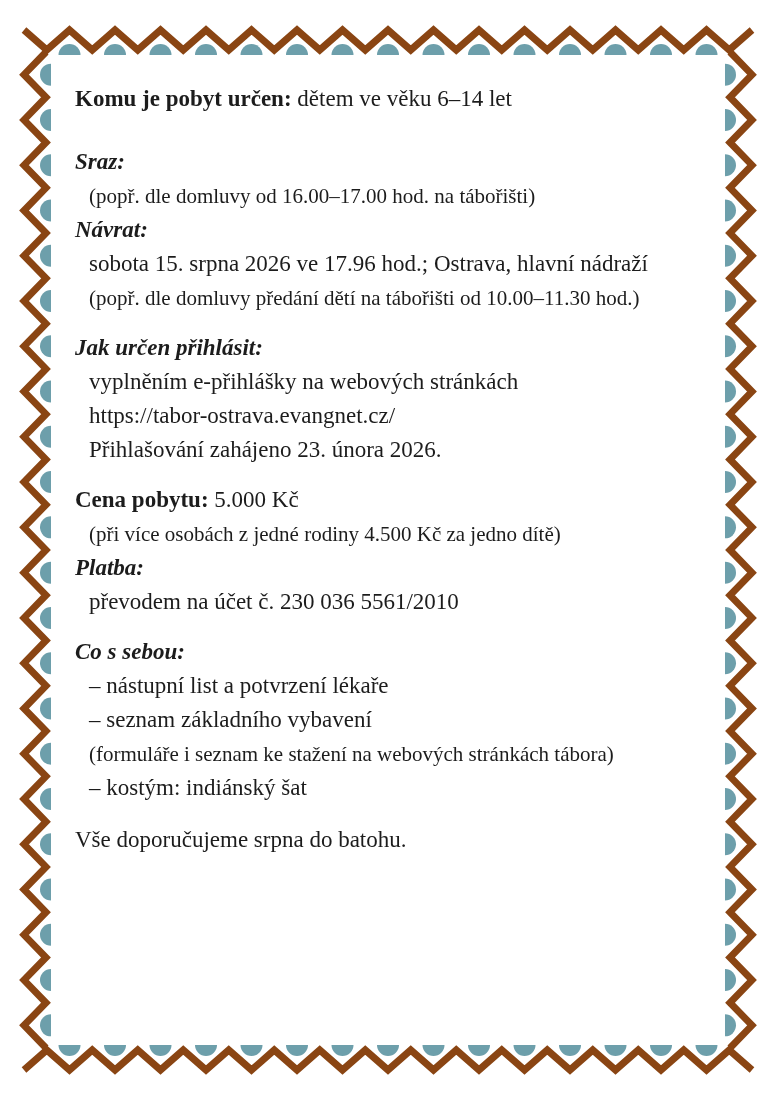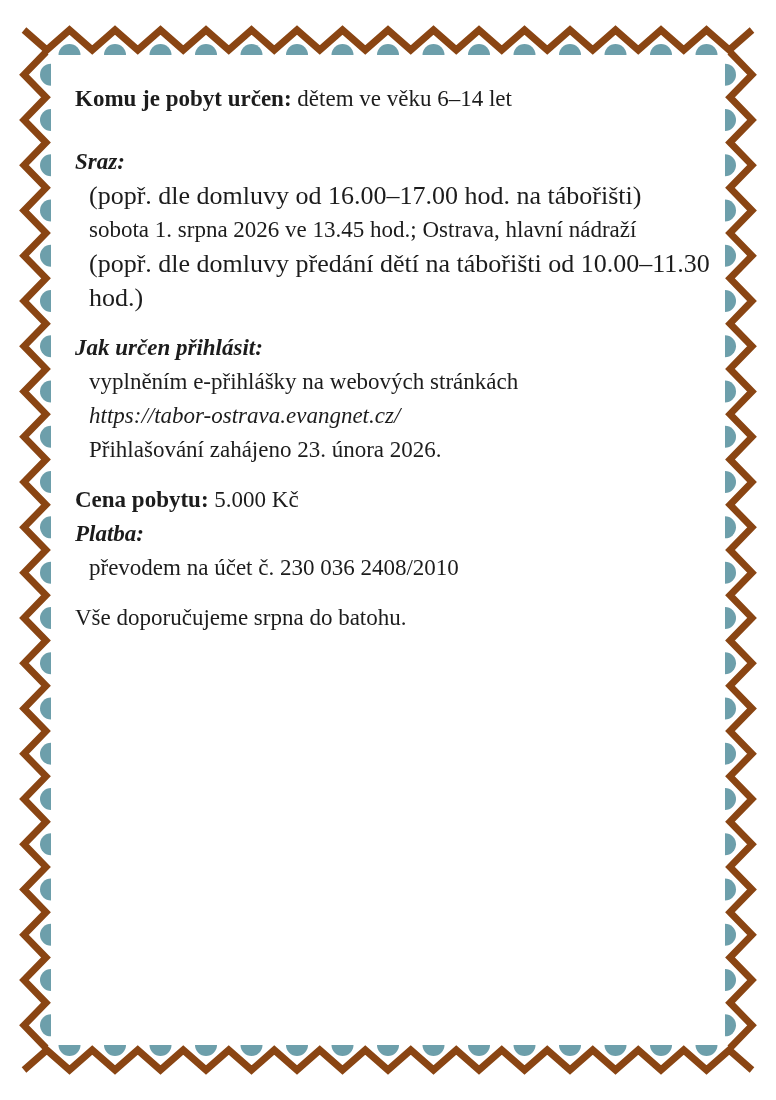--- a/index.html
+++ b/index.html
@@ -17,22 +17,22 @@
     font-size: 23px;
     line-height: 34px;
   }
   p { margin: 0; }
   .block { margin-bottom: 16px; }
   .block-first { margin-bottom: 29px; }
   .block-pack { margin-bottom: 18px; }
   .heading { font-weight: bold; font-style: italic; }
   b, strong { font-weight: bold; }
   .indent { padding-left: 14px; }
-  .note { font-size: 26px; line-height: 34px; }
-  .url { font-style: italic; }
+  .note { font-size: 21px; line-height: 34px; }
+  .url { }
   .contact-line { font-weight: bold; font-size: 24px; }
 </style>
 </head>
 <body>
 
 <div class="page">
 
   <svg id="border-svg" width="776" height="1100" viewBox="0 0 776 1100">
       <polyline points="24,30 46.75,50 69.5,30 92.25,50 115,30 137.75,50 160.5,30 183.25,50 206,30 228.75,50 251.5,30 274.25,50 297,30 319.75,50 342.5,30 365.25,50 388,30 410.75,50 433.5,30 456.25,50 479,30 501.75,50 524.5,30 547.25,50 570,30 592.75,50 615.5,30 638.25,50 661,30 683.75,50 706.5,30 729.25,50 752,30" fill="none" stroke="#8a4513" stroke-width="7" stroke-linejoin="miter"></polyline>
       <path d="M 58.5,55 A 11 11 0 0 1 80.5,55 Z" fill="#6d9fab"></path>
@@ -117,38 +117,47 @@
   <div class="content">
 
     <p class="block-first">
       <strong>Komu je pobyt určen:</strong>
       <span>dětem ve věku 6–14 let</span>
     </p>
 
     <div class="block">
       <p class="heading">Sraz:</p>
       <p class="indent note">(popř. dle domluvy od 16.00–17.00 hod. na tábořišti)</p>
-      <p class="indent">sobota 1. srpna 2026 ve 13.45 hod.; Ostrava, hlavní nádraží</p>
+      <p class="heading">Návrat:</p>
+      <p class="indent">sobota 15. srpna 2026 ve 17.96 hod.; Ostrava, hlavní nádraží</p>
       <p class="indent note">(popř. dle domluvy předání dětí na tábořišti od 10.00–11.30 hod.)</p>
     </div>
 
     <div class="block">
       <p class="heading">Jak určen přihlásit:</p>
       <p class="indent">vyplněním e-přihlášky na webových stránkách</p>
       <p class="indent url">https://tabor-ostrava.evangnet.cz/</p>
       <p class="indent">Přihlašování zahájeno 23. února 2026.</p>
     </div>
 
     <div class="block">
       <p>
         <strong>Cena pobytu:</strong>
         <span>5.000 Kč</span>
       </p>
+      <p class="indent note">(při více osobách z jedné rodiny 4.500 Kč za jedno dítě)</p>
       <p class="heading">Platba:</p>
-      <p class="indent">převodem na účet č. 230 036 2408/2010</p>
+      <p class="indent">převodem na účet č. 230 036 5561/2010</p>
     </div>
 
 
+    <div class="block-pack">
+      <p class="heading">Co s sebou:</p>
+      <p class="indent">– nástupní list a potvrzení lékaře</p>
+      <p class="indent">– seznam základního vybavení</p>
+      <p class="indent note">(formuláře i seznam ke stažení na webových stránkách tábora)</p>
+      <p class="indent">– kostým: indiánský šat</p>
+    </div>
 
     <p>Vše doporučujeme srpna do batohu.</p>
 
   </div>
 </div>
 
 </body></html>

